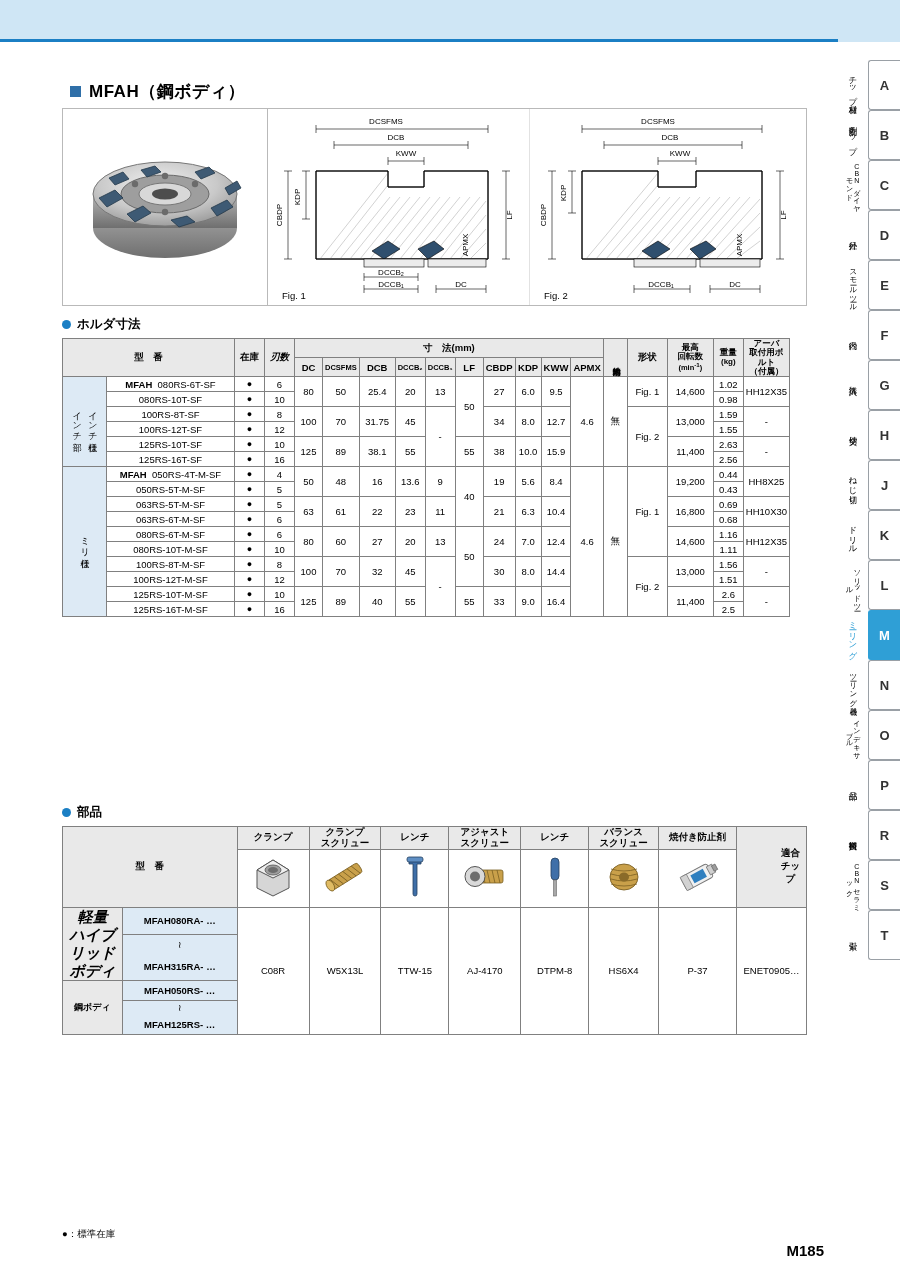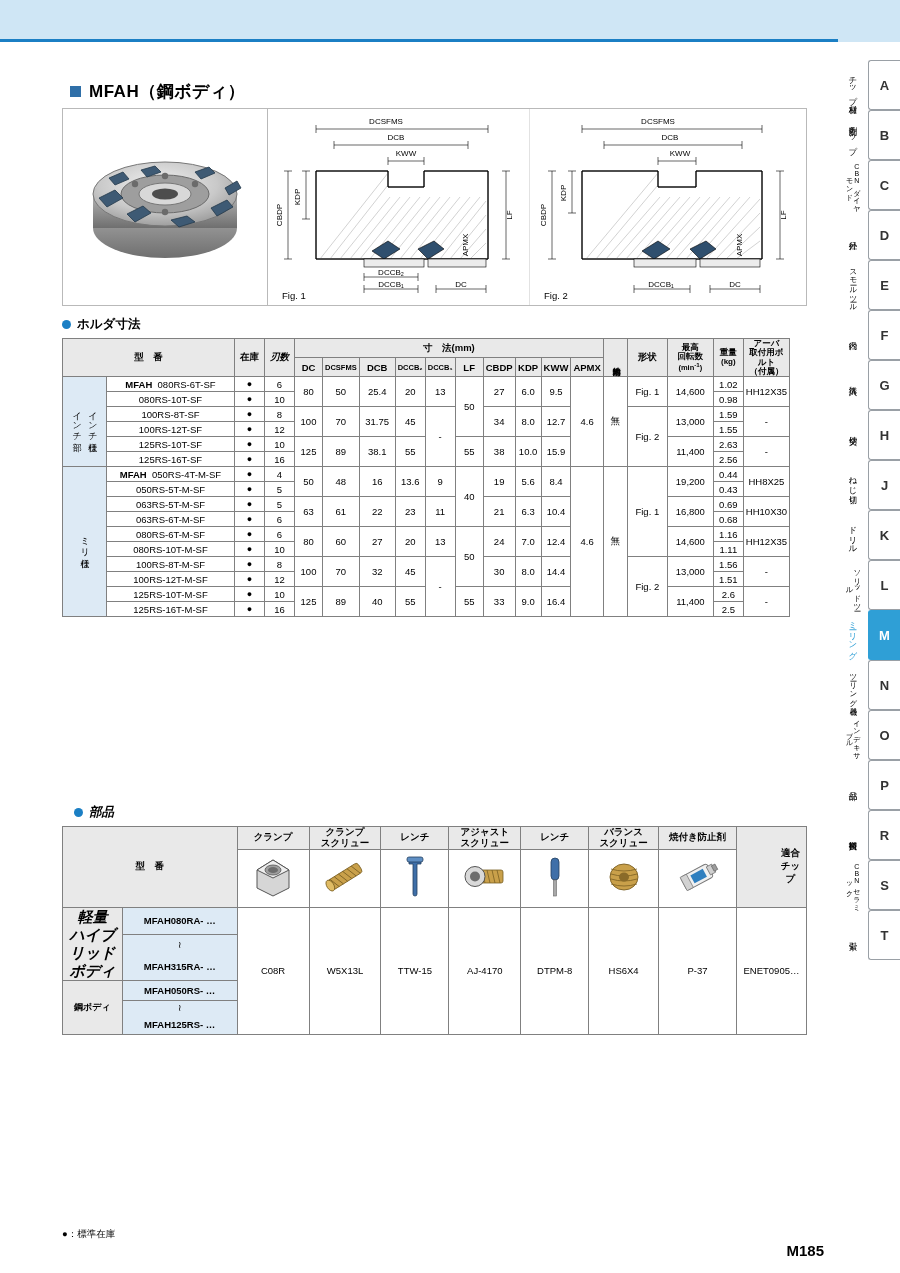--- a/index.html
+++ b/index.html
@@ -563,21 +563,21 @@
       </tr>
       <tr>
         <td class="lname">125RS-16T-M-SF</td>
         <td class="dot-mark">●</td>
         <td>16</td>
         <td>2.5</td>
       </tr>
     </tbody>
   </table>
 
-  <div class="bullet-head" style="left:74px; top:762px;font-style:italic;">
+  <div class="bullet-head" style="left:62px; top:762px;">
     <span class="dot"></span><span>部品</span>
   </div>
 
   <table class="grid tbl-parts" style="width:745px;">
     <thead>
       <tr>
         <th rowspan="2" colspan="2" style="width:175px;">型　番</th>
         <th class="part-head" style="width:72px;">クランプ</th>
         <th class="part-head" style="width:72px;">クランプ<br>スクリュー</th>
         <th class="part-head" style="width:68px;">レンチ</th>

